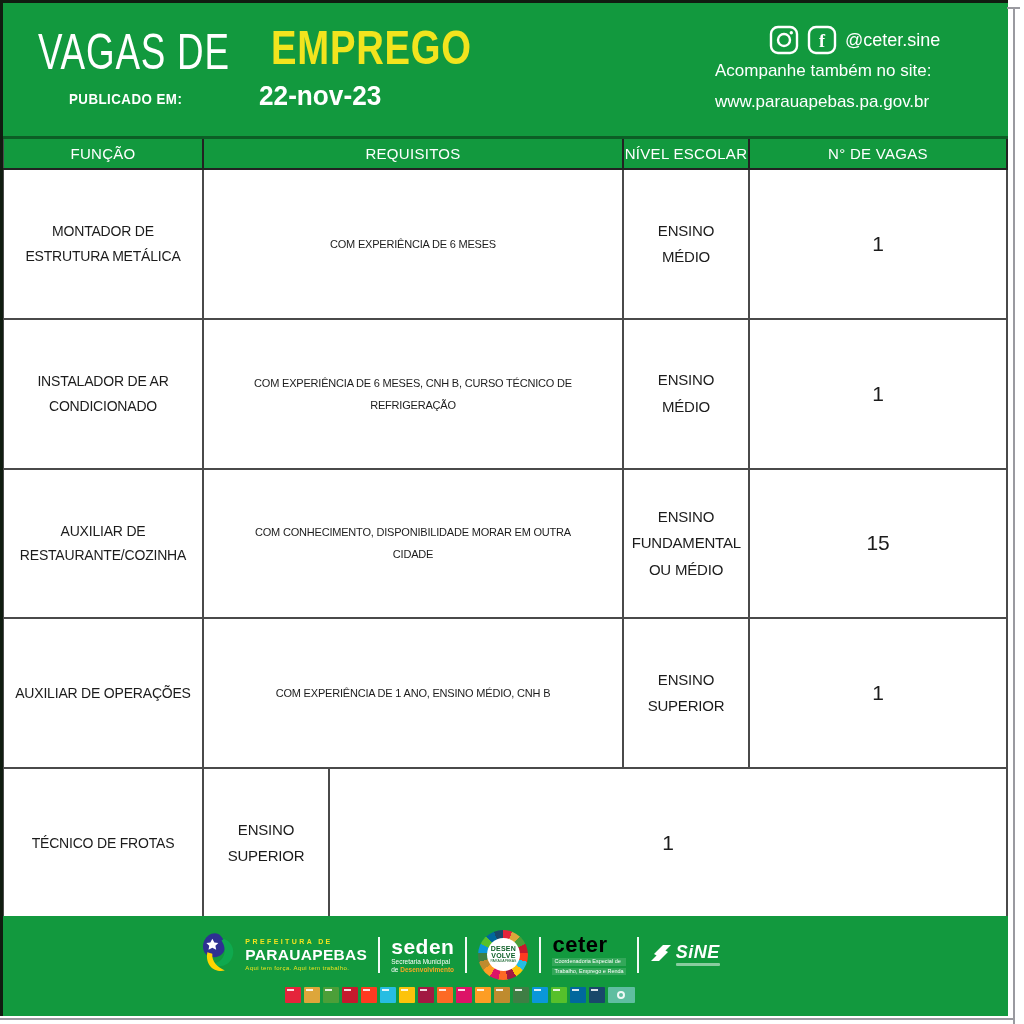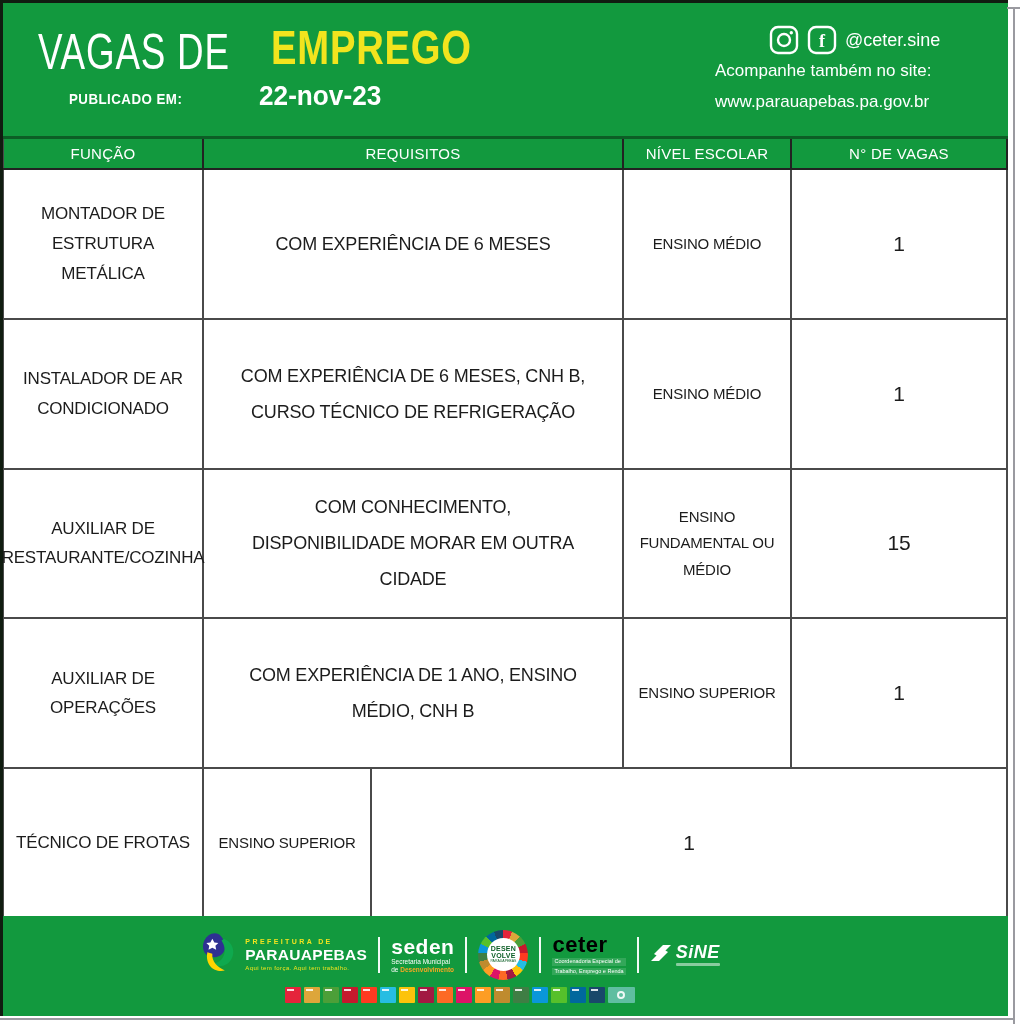--- a/index.html
+++ b/index.html
@@ -49,24 +49,24 @@
     transform-origin:center;
   }
   .trow{display:flex;flex:1;border-bottom:2px solid #4a4a4a;box-sizing:border-box;}
   .trow:last-child{border-bottom:2px solid #4a4a4a;}
   .td{
     display:flex;align-items:center;justify-content:center;text-align:center;
     border-right:2px solid #4a4a4a;box-sizing:border-box;color:#1C1C1C;letter-spacing:-.2px;
   }
   .c1{width:201px;border-left:1px solid #4a4a4a;}
   .c2{width:420px;}
-  .c3{width:168px;}
+  .c3{width:126px;}
   .c4{flex:1;}
-  .funcao{font-size:17px;line-height:1.75;padding:0 7px;}
-  .req{font-size:18px;line-height:2.0;padding:0 34px;}
+  .funcao{font-size:14px;line-height:1.75;padding:0 7px;}
+  .req{font-size:11px;line-height:2.0;padding:0 34px;}
   .nivel{font-size:15px;line-height:1.75;padding:0 10px;}
   .vagas{font-size:21px;}
   
   .ftr{
     position:absolute;left:0;top:913px;width:100%;height:100px;background:#12993E;
     display:flex;flex-direction:column;align-items:center;justify-content:center;gap:7px;
   }
   .logo-row{display:flex;align-items:center;gap:11px;transform:translateX(-46px);}
   .vdiv{width:2px;height:36px;background:#fff;opacity:.95;}
   .pref{display:flex;align-items:center;gap:6px;}

